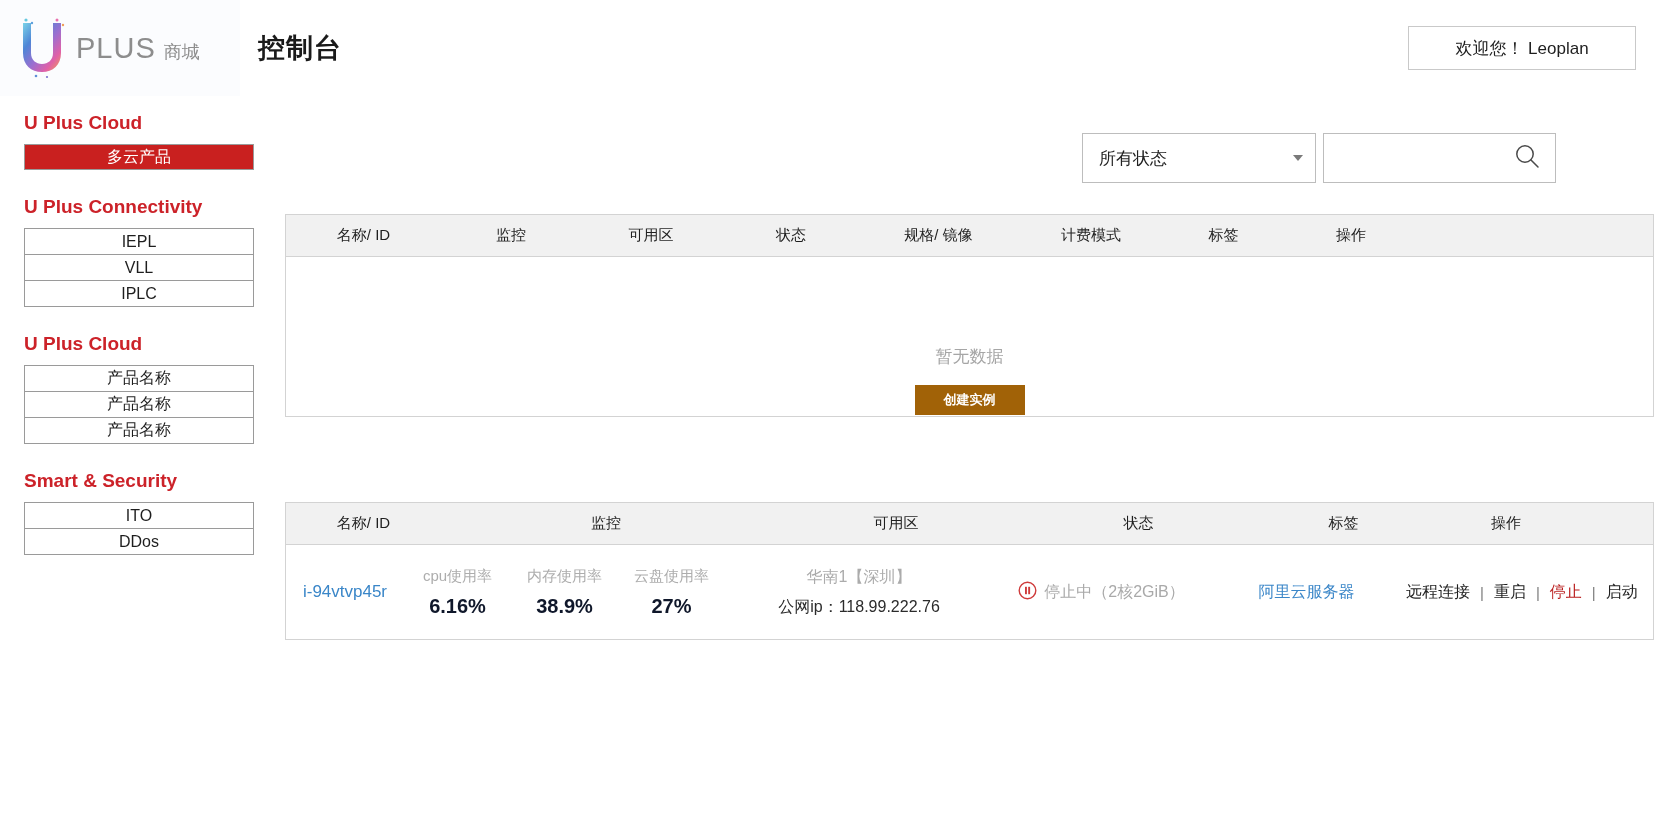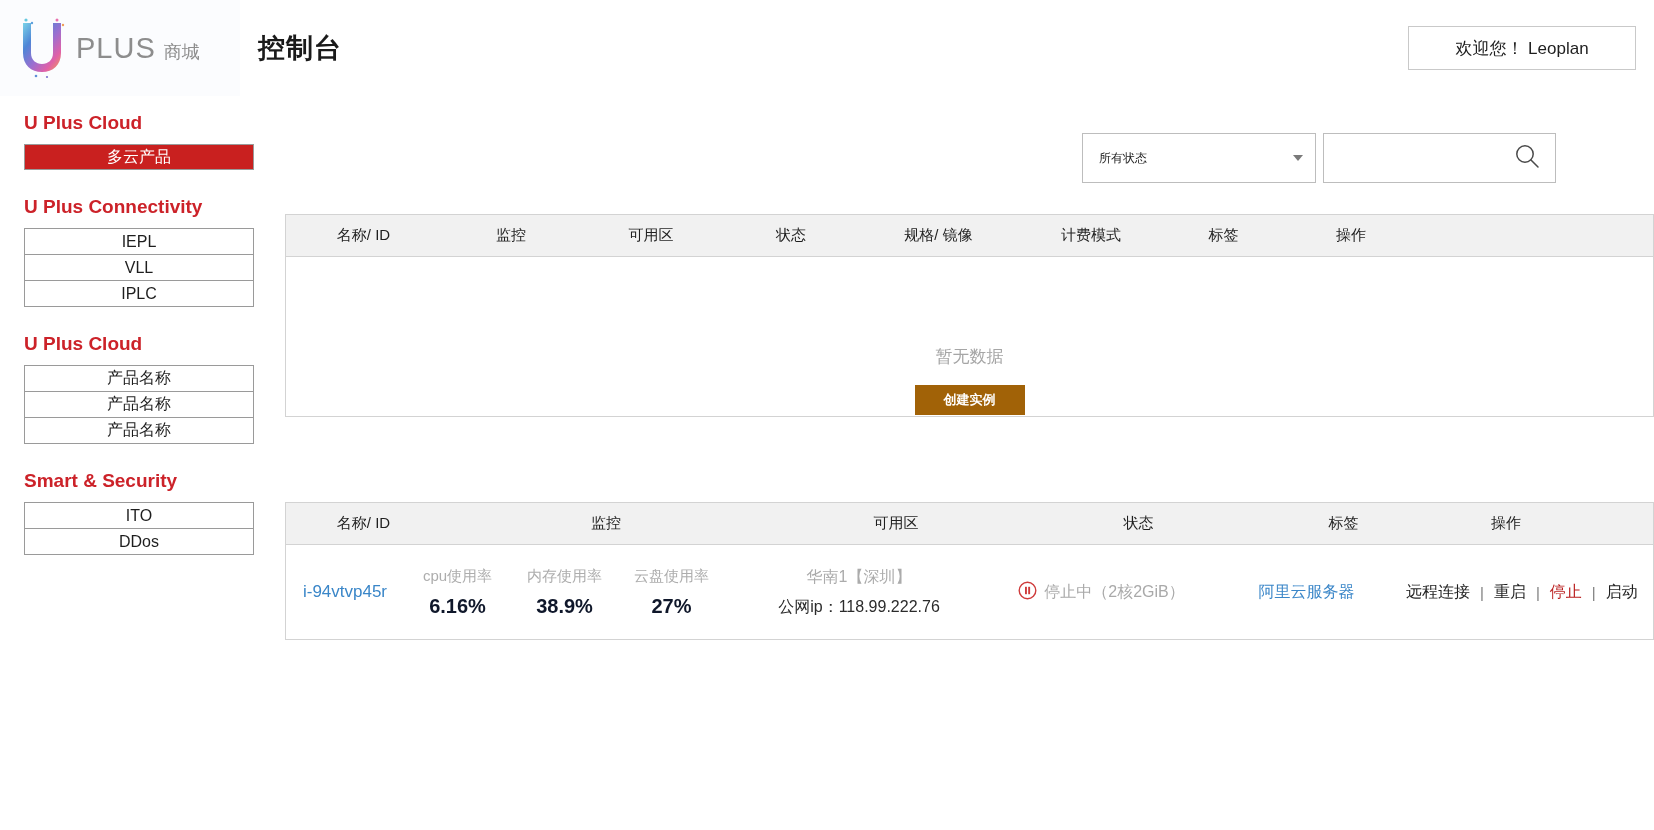--- a/index.html
+++ b/index.html
@@ -95,21 +95,21 @@
   .filter-row {
     position: absolute; left: 797px; top: 133px;
     display: flex; align-items: flex-start;
   }
   .status-select {
     width: 234px; height: 50px;
     border: 1px solid #bdbdbd;
     background: #fff;
     display: flex; align-items: center;
     padding: 0 10px 0 16px;
-    font-size: 12px; color: #222;
+    font-size: 17px; color: #222;
     position: relative;
     cursor: pointer;
   }
   .status-select .caret {
     position: absolute; right: 12px; top: 50%;
     transform: translateY(-50%);
     width: 0; height: 0;
     border-left: 5px solid transparent;
     border-right: 5px solid transparent;
     border-top: 6px solid #7a7a7a;

